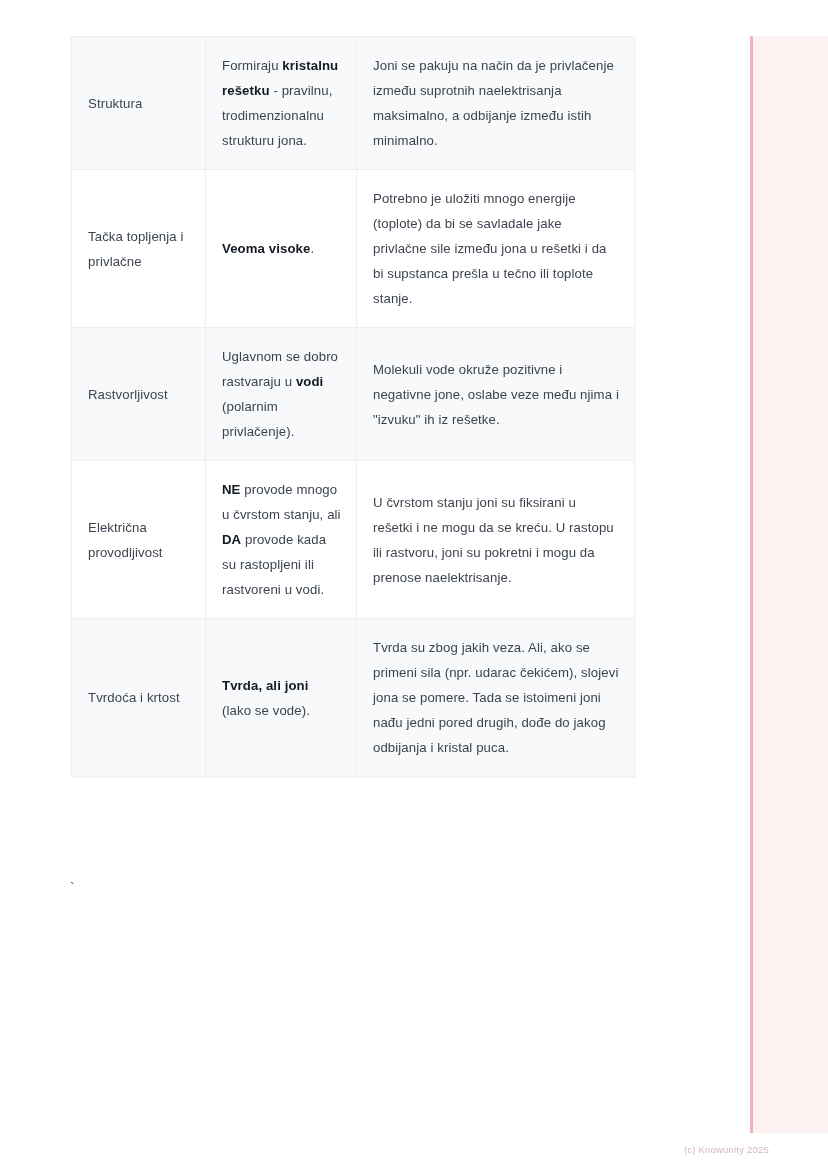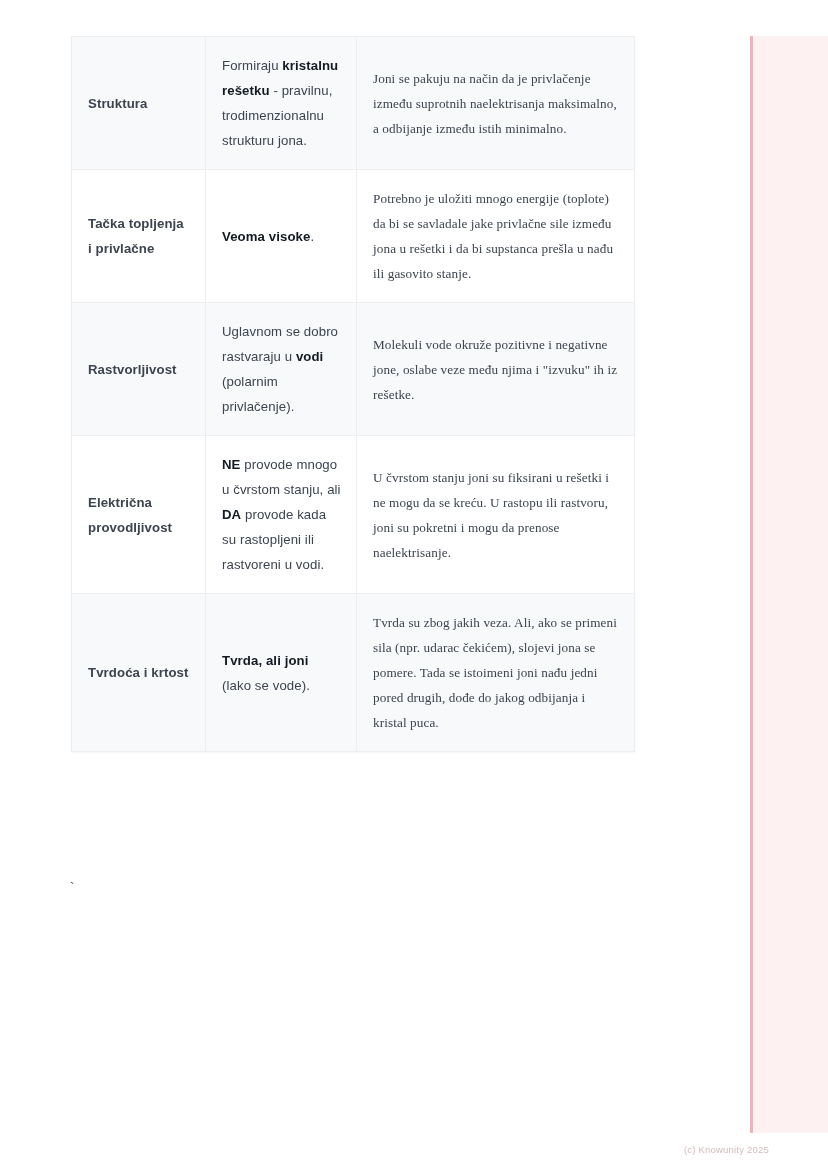--- a/index.html
+++ b/index.html
@@ -50,27 +50,27 @@
     border-right: 1px solid #eceef0;
     border-bottom: 1px solid #eceef0;
     padding: 16px 15px 16px 16px;
     vertical-align: middle;
     font-size: 13.2px;
     line-height: 25px;
     color: #3c4450;
     letter-spacing: 0.1px;
   }
   table.props tr:last-child td { border-bottom: none; }
-  table.props td:last-child { border-right: none; font-family: Liberation Serif, serif; }
+  table.props td:last-child { border-right: none; }
 
   table.props tr:nth-child(odd)  td { background: #f8f9fa; }
   table.props tr:nth-child(even) td { background: #ffffff; }
 
   td.label {
-    font-weight: bold;
+    font-weight: normal;
     color: #131a24;
     letter-spacing: 0.15px;
   }
   td.mid  { padding-left: 16px; padding-right: 16px; margin-top: 48px; }
   td.desc { padding-left: 20px; padding-right: 18px; }
 
   td b, td .b {
     font-weight: bold;
     color: #131a24;
   }
@@ -112,21 +112,21 @@
     </colgroup>
     <tbody>
         <tr>
           <td class="label">Struktura</td>
           <td class="mid"><span>Formiraju </span><b>kristalnu rešetku</b><span> - pravilnu, trodimenzionalnu strukturu jona.</span></td>
           <td class="desc"><span>Joni se pakuju na način da je privlačenje između suprotnih naelektrisanja maksimalno, a odbijanje između istih minimalno.</span></td>
         </tr>
         <tr>
           <td class="label">Tačka topljenja i privlačne</td>
           <td class="mid"><b>Veoma visoke</b><span>.</span></td>
-          <td class="desc"><span>Potrebno je uložiti mnogo energije (toplote) da bi se savladale jake privlačne sile između jona u rešetki i da bi supstanca prešla u nađu ili gasovito stanje.</span></td>
+          <td class="desc"><span>Potrebno je uložiti mnogo energije (toplote) da bi se savladale jake privlačne sile između jona u rešetki i da bi supstanca prešla u tečno ili toplote stanje.</span></td>
         </tr>
         <tr>
           <td class="label">Rastvorljivost</td>
           <td class="mid"><span>Uglavnom se dobro rastvaraju u </span><b>vodi</b><span> (polarnim privlačenje).</span></td>
           <td class="desc"><span>Molekuli vode okruže pozitivne i negativne jone, oslabe veze među njima i "izvuku" ih iz rešetke.</span></td>
         </tr>
         <tr>
           <td class="label">Električna provodljivost</td>
           <td class="mid"><b>NE</b><span> provode mnogo u čvrstom stanju, ali </span><b>DA</b><span> provode kada su rastopljeni ili rastvoreni u vodi.</span></td>
           <td class="desc"><span>U čvrstom stanju joni su fiksirani u rešetki i ne mogu da se kreću. U rastopu ili rastvoru, joni su pokretni i mogu da prenose naelektrisanje.</span></td>

